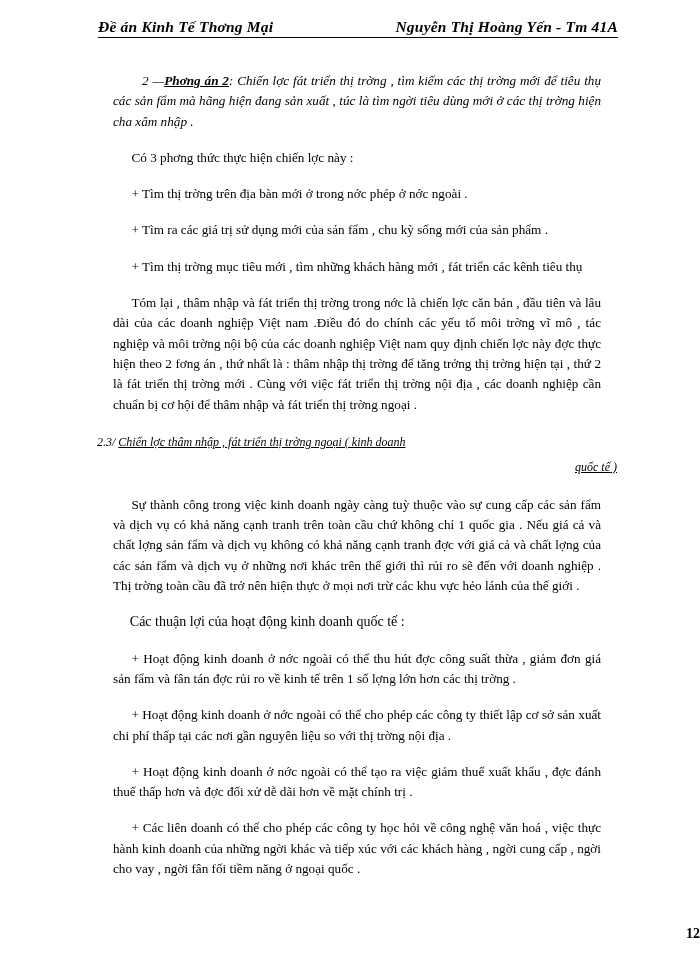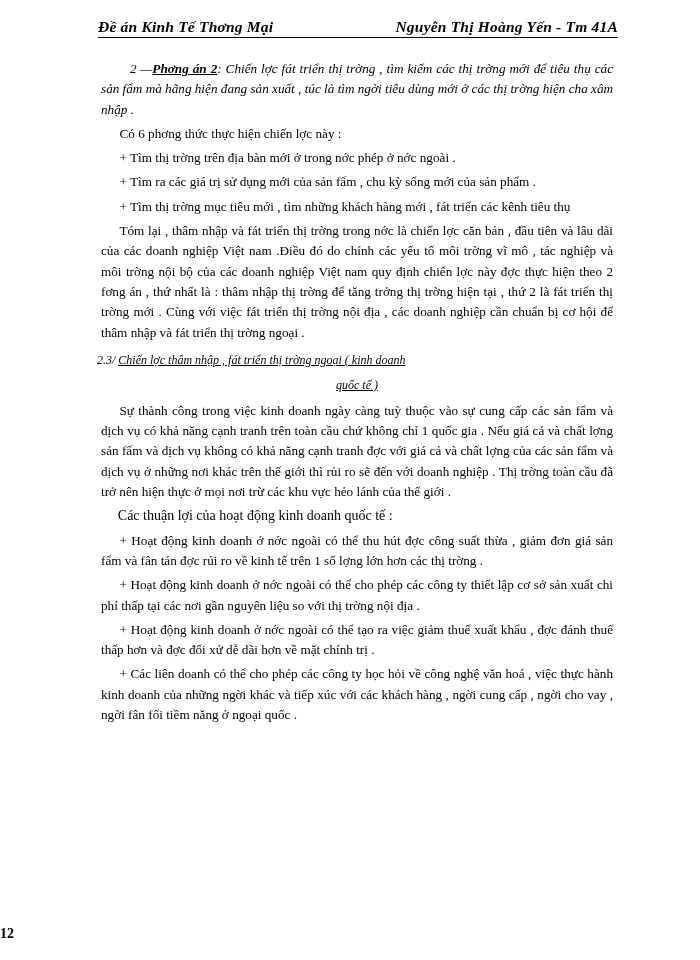--- a/index.html
+++ b/index.html
@@ -44,21 +44,21 @@
   .content {
     position: absolute;
     top: 55px;
     left: 97px;
     width: 520px;
     font-size: 13.2px;
     line-height: 20.3px;
     text-align: justify;
   }
 
-  p { margin: 4px; }
+  p { margin: 16px; }
 
   .p-ital {
     font-style: italic;
     text-align: justify;
     text-justify: inter-word;
   }
   .indent { text-indent: 2.2em; }
   .indent-sm { text-indent: 1.4em; }
 
   .bold-ul {
@@ -77,56 +77,56 @@
   .sec-head .num { font-style: italic; }
   .sec-head .ttl {
     text-decoration: underline;
   }
   .sec-head-line1 {
     display: block;
     text-align: justify;
   }
   .sec-head-line2 {
     display: block;
-    text-align: center;
+    text-align: right;
     margin-top: 2px;
   }
 
   .sub-head {
     font-size: 14px;
     text-indent: 1.2em;
     margin-top: 2px;
   }
 
   
   .page-number {
     position: absolute;
     left: 0;
     right: 0;
     bottom: 18px;
-    text-align: left;
+    text-align: right;
     font-weight: bold;
     font-size: 14px;
   }
 </style>
 </head>
 <body>
 
 <div class="page">
 
   <div class="header">
     <span class="h-left">Đề án Kinh Tế Thơng  Mại</span>
     <span class="h-right">Nguyễn Thị Hoàng Yến - Tm 41A</span>
   </div>
 
   <div class="content">
 
     <p class="p-ital indent"><span>2 —</span><span class="bold-ul">Phơng   án 2</span><span>: Chiến lợc   fát triển thị trờng   , tìm   kiếm   các thị trờng   mới để tiêu thụ các sản fẩm mà hãng hiện đang sản xuất , túc là   tìm   ngời    tiêu dùng mới ở các thị trờng   hiện cha    xâm  nhập .</span></p>
 
-    <p class="indent-sm">Có 6 phơng    thức thực hiện chiến lợc   này :</p>
+    <p class="indent-sm">Có 3 phơng    thức thực hiện chiến lợc   này :</p>
 
     <p class="indent-sm">+  Tìm  thị  trờng    trên địa bàn mới ở trong nớc   phép ở nớc   ngoài .</p>
     <p class="indent-sm">+  Tìm ra các giá trị sử dụng mới của sản fẩm , chu kỳ sống mới của sản phẩm .</p>
     <p class="indent-sm">+  Tìm  thị  trờng    mục tiêu mới , tìm những khách hàng mới , fát triển các kênh tiêu thụ</p>
 
 
     <p class="indent-sm">Tóm lại , thâm  nhập  và fát triển thị trờng   trong nớc   là chiến lợc   căn bản , đầu tiên và lâu dài của các doanh nghiệp Việt nam .Điều đó do chính các yếu tố môi trờng   vĩ mô , tác nghiệp và môi trờng   nội bộ của các doanh nghiệp Việt nam quy định chiến lợc   này đợc   thực hiện theo 2 fơng   án , thứ nhất là : thâm  nhập  thị trờng   để tăng trởng  thị trờng   hiện tại , thứ 2  là fát triển  thị trờng   mới . Cùng với việc fát triển  thị trờng   nội địa , các doanh nghiệp cần chuẩn bị cơ hội để thâm  nhập  và fát triển thị trờng    ngoại .</p>
 
     <div class="sec-head">
       <span class="sec-head-line1"><span class="num">2.3/</span>

